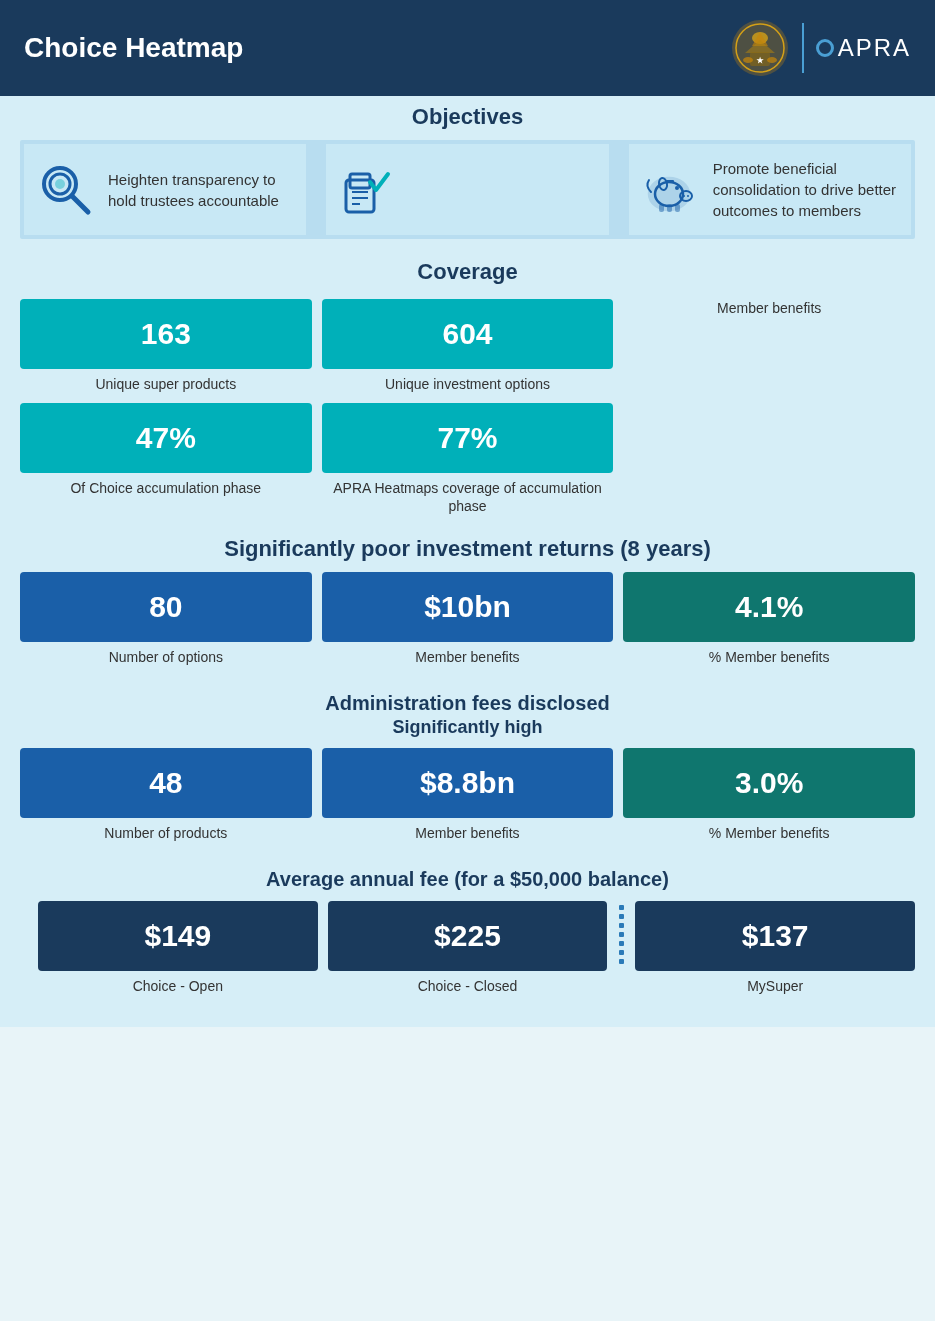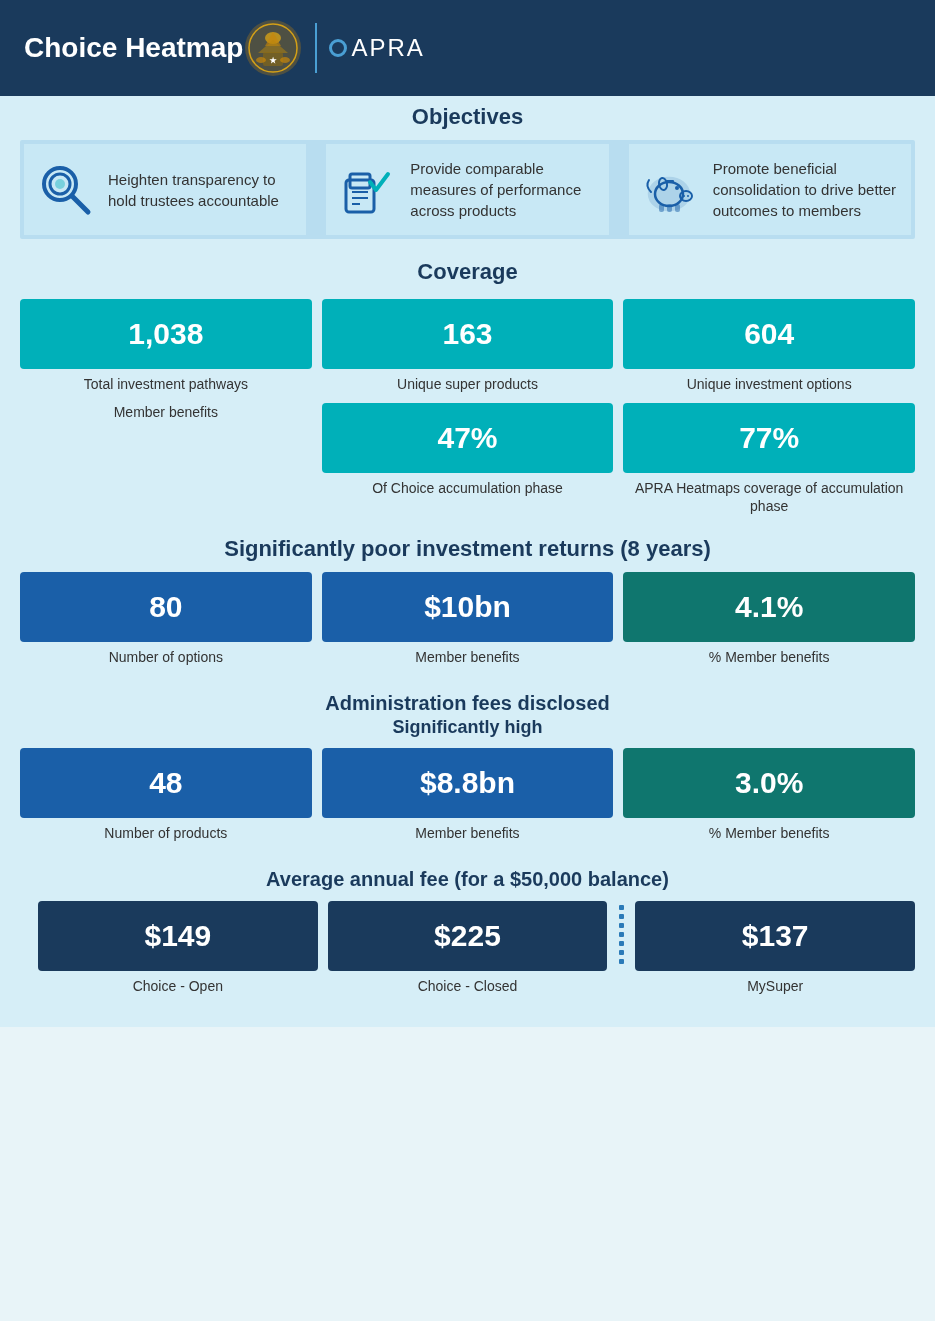--- a/index.html
+++ b/index.html
@@ -8,20 +8,21 @@
       min-height: 1321px;
       font-family: Arial, sans-serif;
       background: #e8f4f8;
     }
 
     
     .header {
       background: #1a3a5c;
       display: flex;
       align-items: center;
+      justify-content: space-between;
       padding: 18px 24px;
     }
     .header-title {
       color: white;
       font-size: 28px;
       font-weight: bold;
     }
     .header-logo {
       display: flex;
       align-items: center;
@@ -216,21 +217,20 @@
       <div class="objective-item">
         <svg class="objective-icon" viewBox="0 0 60 60">
           <rect x="8" y="20" width="28" height="32" rx="3" fill="none" stroke="#1a5fa8" stroke-width="3"></rect>
           <rect x="12" y="14" width="20" height="14" rx="2" fill="none" stroke="#1a5fa8" stroke-width="3"></rect>
           <line x1="14" y1="32" x2="30" y2="32" stroke="#1a5fa8" stroke-width="2"></line>
           <line x1="14" y1="38" x2="30" y2="38" stroke="#1a5fa8" stroke-width="2"></line>
           <line x1="14" y1="44" x2="22" y2="44" stroke="#1a5fa8" stroke-width="2"></line>
 
           <polyline points="32,22 38,30 50,14" fill="none" stroke="#00b0b9" stroke-width="4" stroke-linecap="round" stroke-linejoin="round"></polyline>
         </svg>
-        <span class="objective-text">Provide comparable measures of performance across products</span>
       </div>
 
       <div class="objective-item">
         <svg class="objective-icon" viewBox="0 0 60 60">
 
           <ellipse cx="28" cy="34" rx="20" ry="16" fill="#1a5fa8" opacity="0.15" stroke="#1a5fa8" stroke-width="2.5"></ellipse>
           <ellipse cx="28" cy="34" rx="14" ry="12" fill="none" stroke="#1a5fa8" stroke-width="2.5"></ellipse>
 
           <ellipse cx="45" cy="36" rx="6" ry="5" fill="none" stroke="#1a5fa8" stroke-width="2"></ellipse>
           <circle cx="43" cy="36" r="1" fill="#1a5fa8"></circle>
@@ -251,24 +251,20 @@
         <span class="objective-text">Promote beneficial consolidation to drive better outcomes to members</span>
       </div>
 
     </div>
   </div>
 
   <div class="section">
     <div class="section-title">Coverage</div>
     <div class="coverage-grid">
 
-      <div class="coverage-item">
-        <div class="stat-box teal">1,038</div>
-        <span class="stat-label">Total investment pathways</span>
-      </div>
 
       <div class="coverage-item">
         <div class="stat-box teal">163</div>
         <span class="stat-label">Unique super products</span>
       </div>
 
       <div class="coverage-item">
         <div class="stat-box teal">604</div>
         <span class="stat-label">Unique investment options</span>
       </div>

